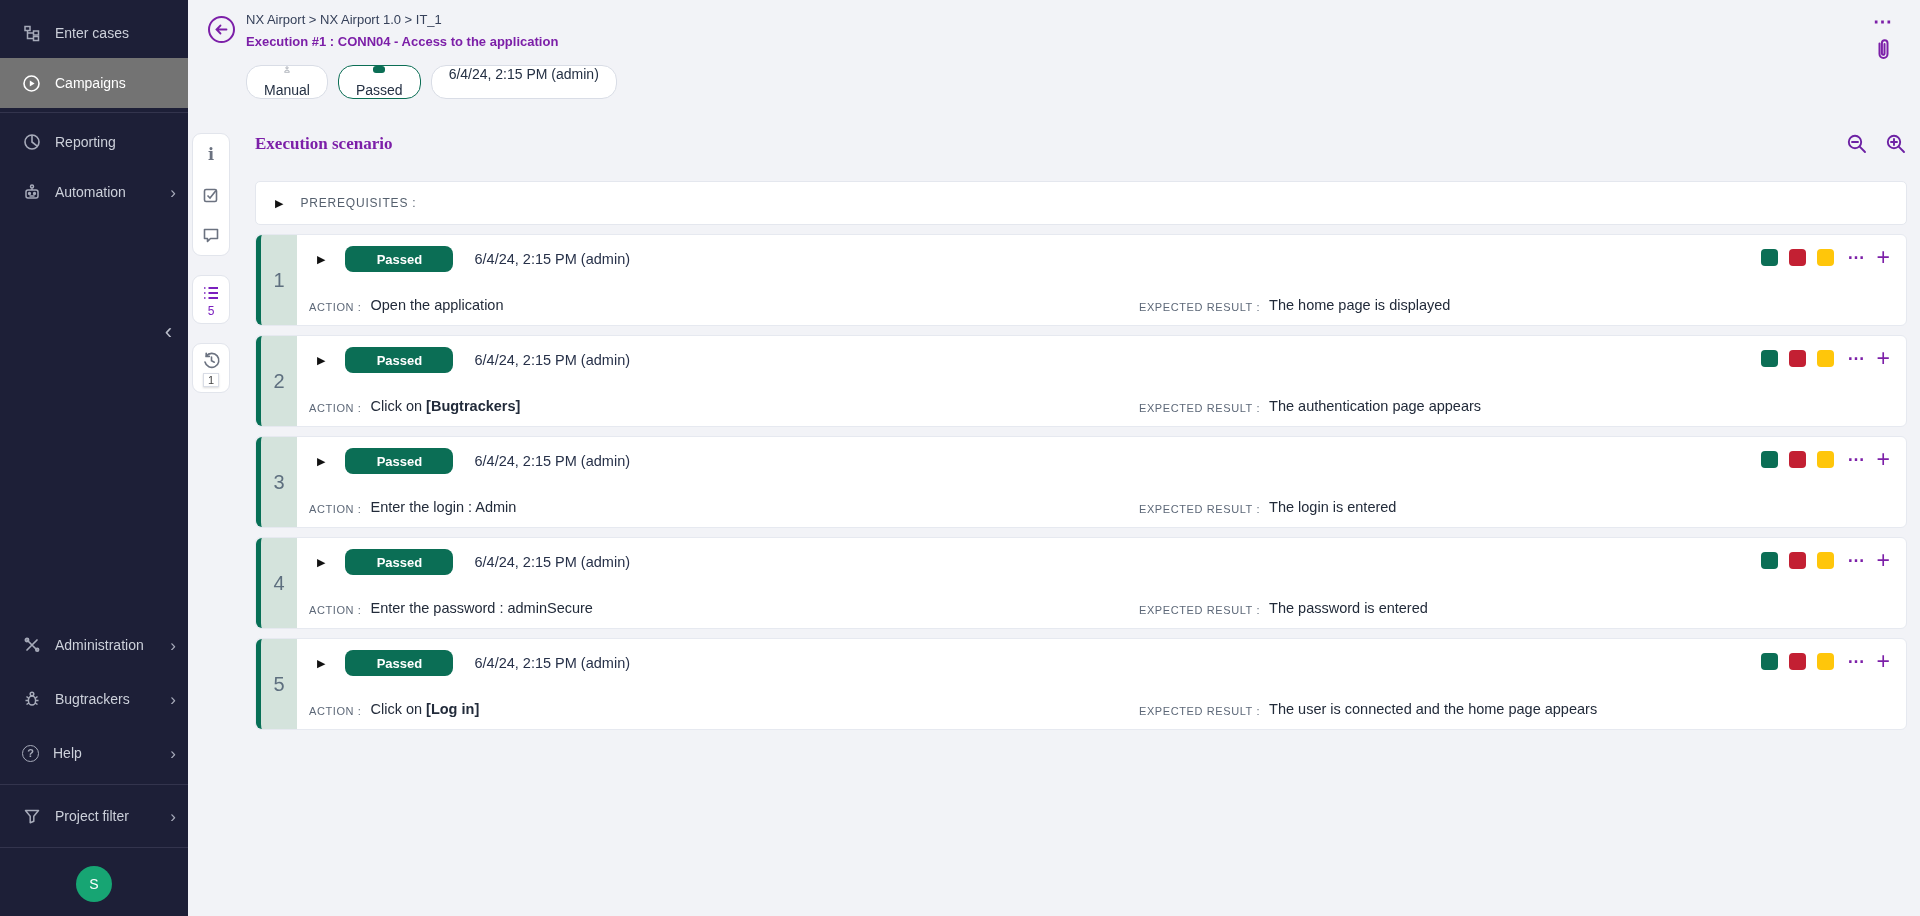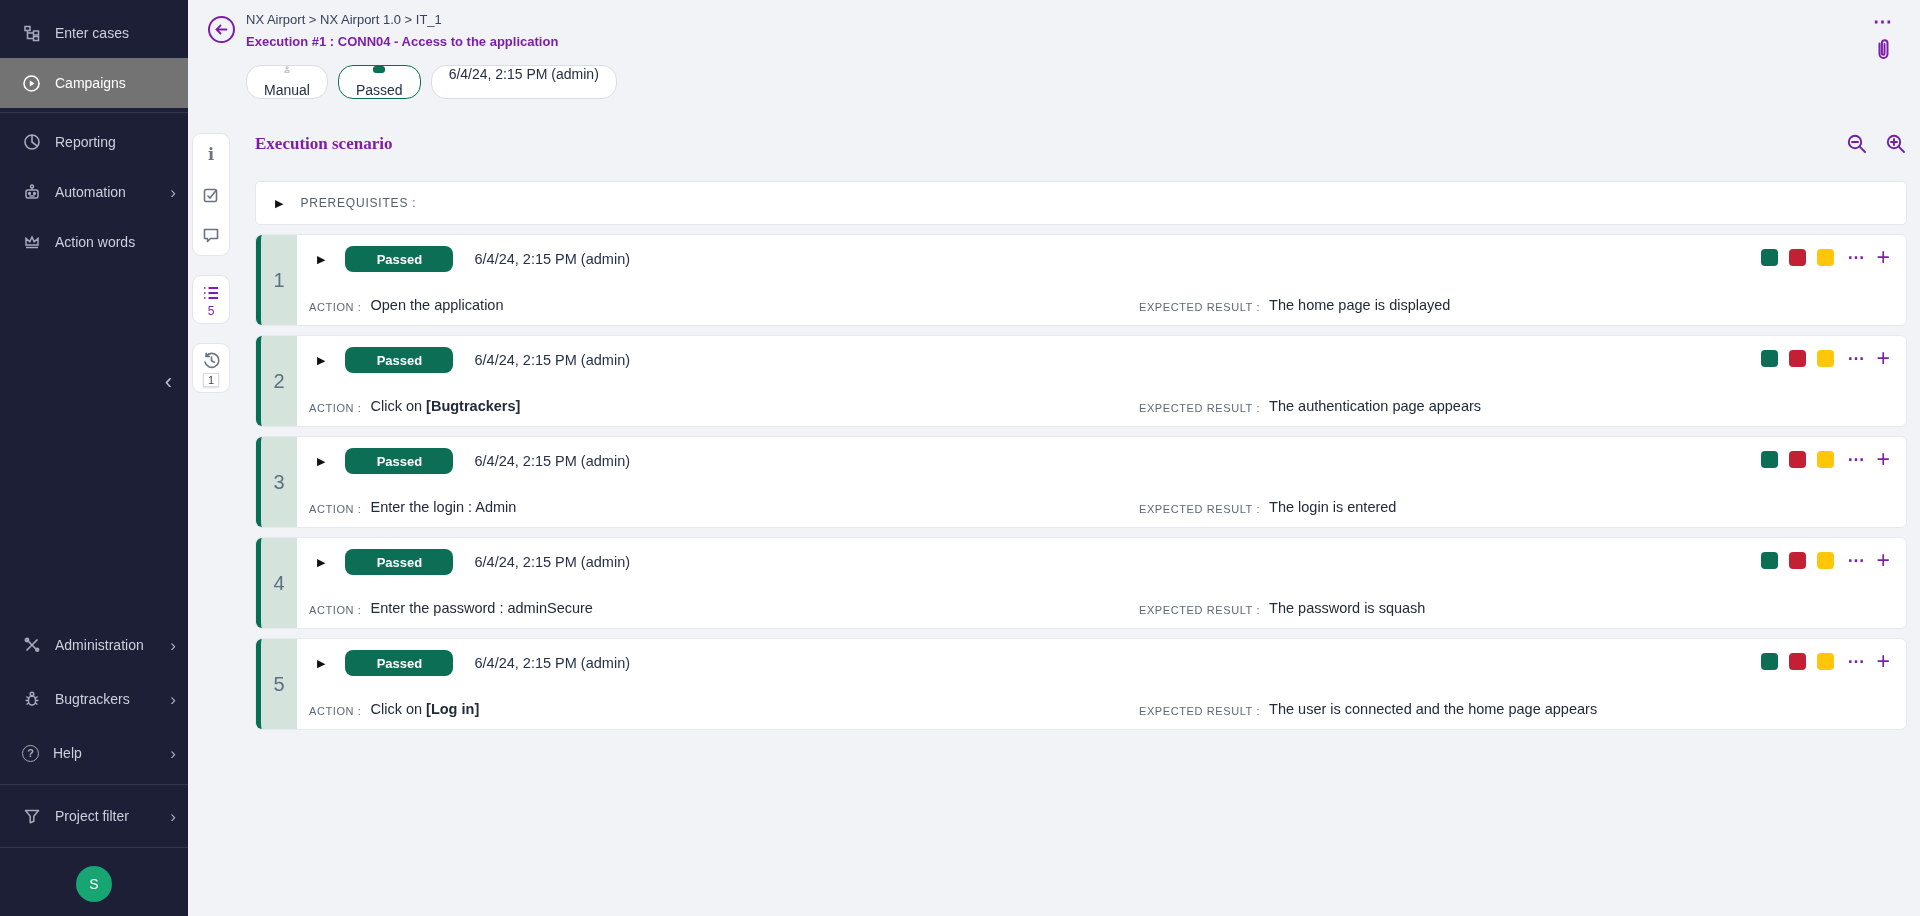--- a/index.html
+++ b/index.html
@@ -125,29 +125,20 @@
             <rect x="3" y="7" width="12" height="8" rx="2"></rect>
             <path d="M9 4.5 V7 M7.5 3.5 a1.5 1.5 0 1 1 3 0 a1.5 1.5 0 1 1 -3 0"></path>
             <circle cx="6.5" cy="10.5" r="0.9" fill="currentColor"></circle>
             <circle cx="11.5" cy="10.5" r="0.9" fill="currentColor"></circle>
             <path d="M6.5 13 H11.5"></path>
           </svg>
         </span>
       <span>Automation</span>
       <span class="chev">›</span>
     </div>
-    <div class="menu-item">
-      <span class="mi-icon">
-          <svg width="18" height="18" viewBox="0 0 18 18" fill="none" stroke="currentColor" stroke-width="1.5">
-            <path d="M3 12 V5.5 L6.8 8.8 L9 4 L11.2 8.8 L15 5.5 V12 Z"></path>
-            <path d="M3 14.5 H15"></path>
-          </svg>
-        </span>
-      <span>Action words</span>
-    </div>
   </div>
 
   <div class="spacer">
     <span class="collapse-btn">‹</span>
   </div>
 
   <div class="bottom-menu">
     <div class="menu-item">
       <span class="mi-icon">
           <svg width="18" height="18" viewBox="0 0 18 18" fill="none" stroke="currentColor" stroke-width="1.7" stroke-linecap="round">
@@ -405,21 +396,21 @@
               <span class="plus">+</span>
             </span>
           </div>
           <div class="step-bottom">
             <div class="col action">
                 <span class="lbl">ACTION :</span>
                 <span class="val"><span>Enter the password : adminSecure</span><b></b></span>
               </div>
             <div class="col">
                 <span class="lbl">EXPECTED RESULT :</span>
-                <span class="val">The password is squash</span>
+                <span class="val">The password is entered</span>
               </div>
           </div>
         </div>
       </div>
 
       <div class="step-card">
         <div class="step-num">
             <span>5</span>
           </div>
         <div class="step-body">

